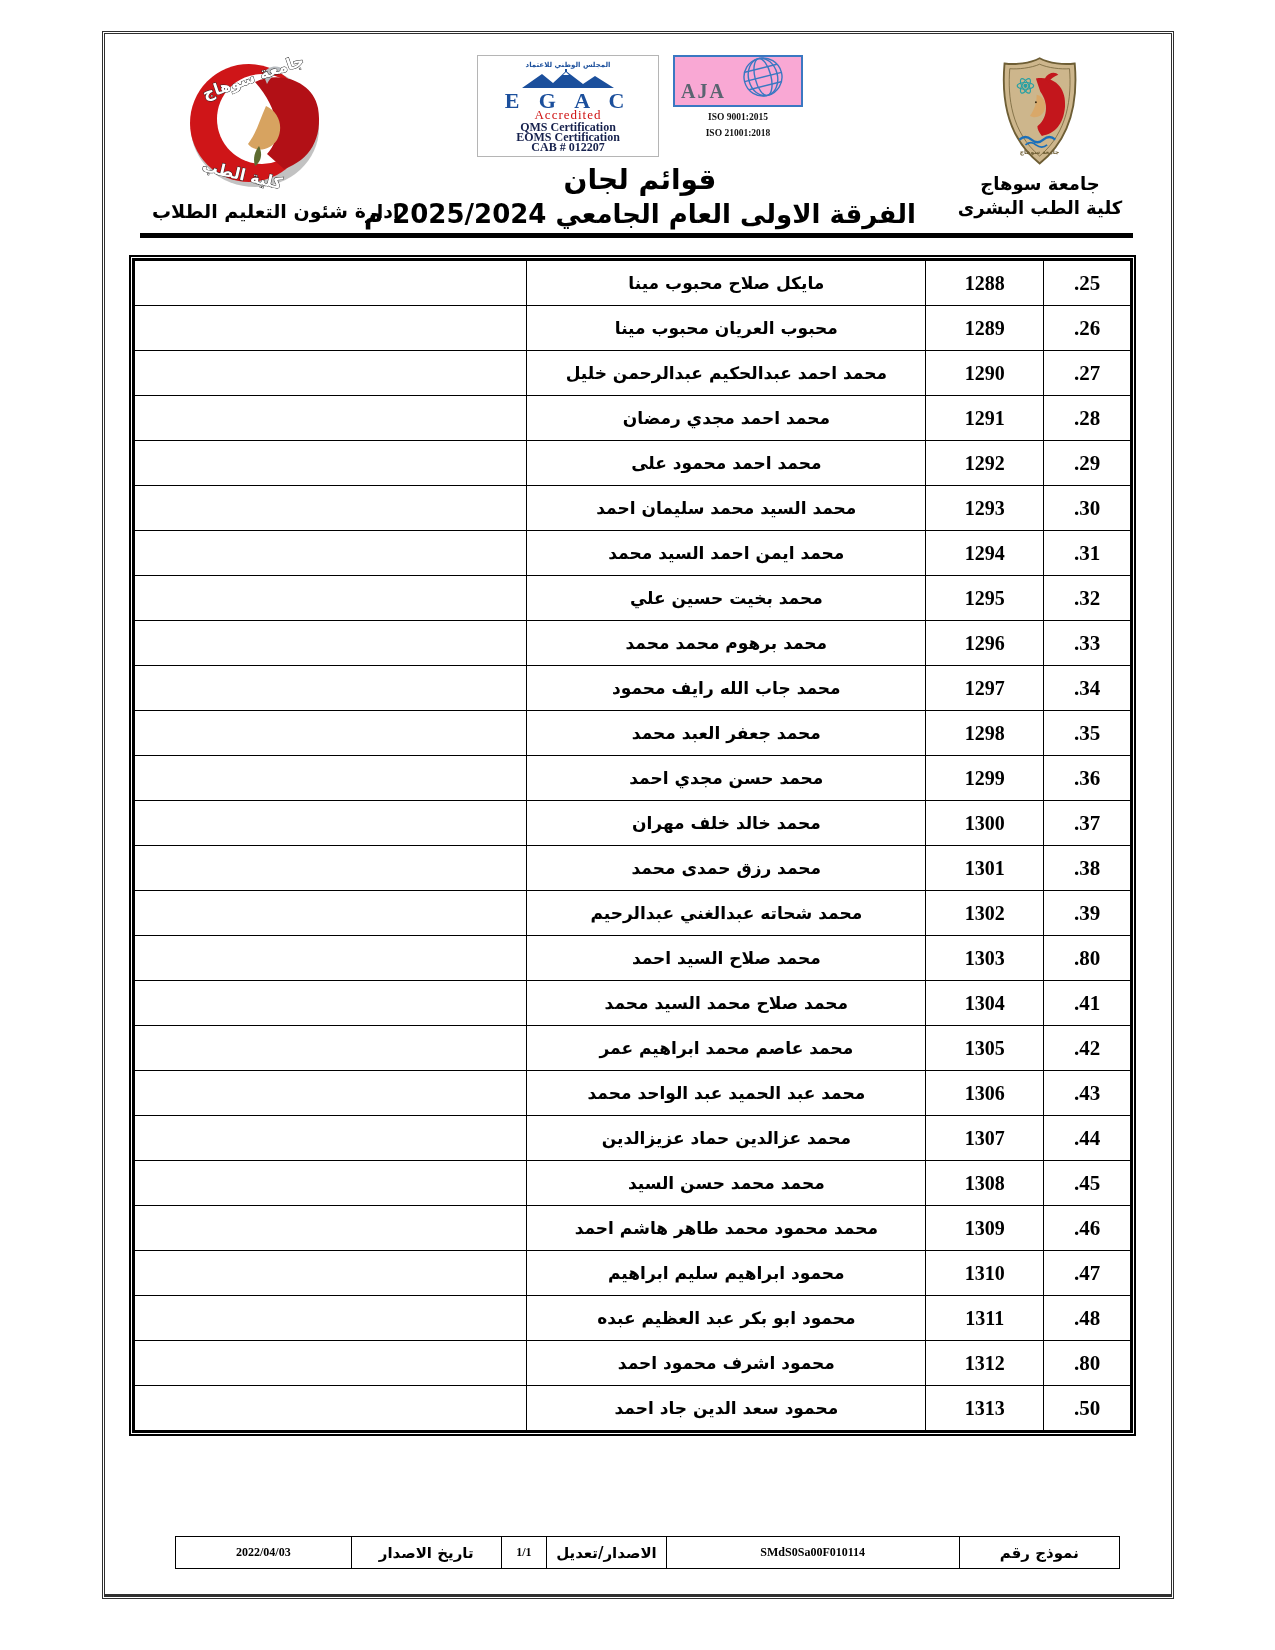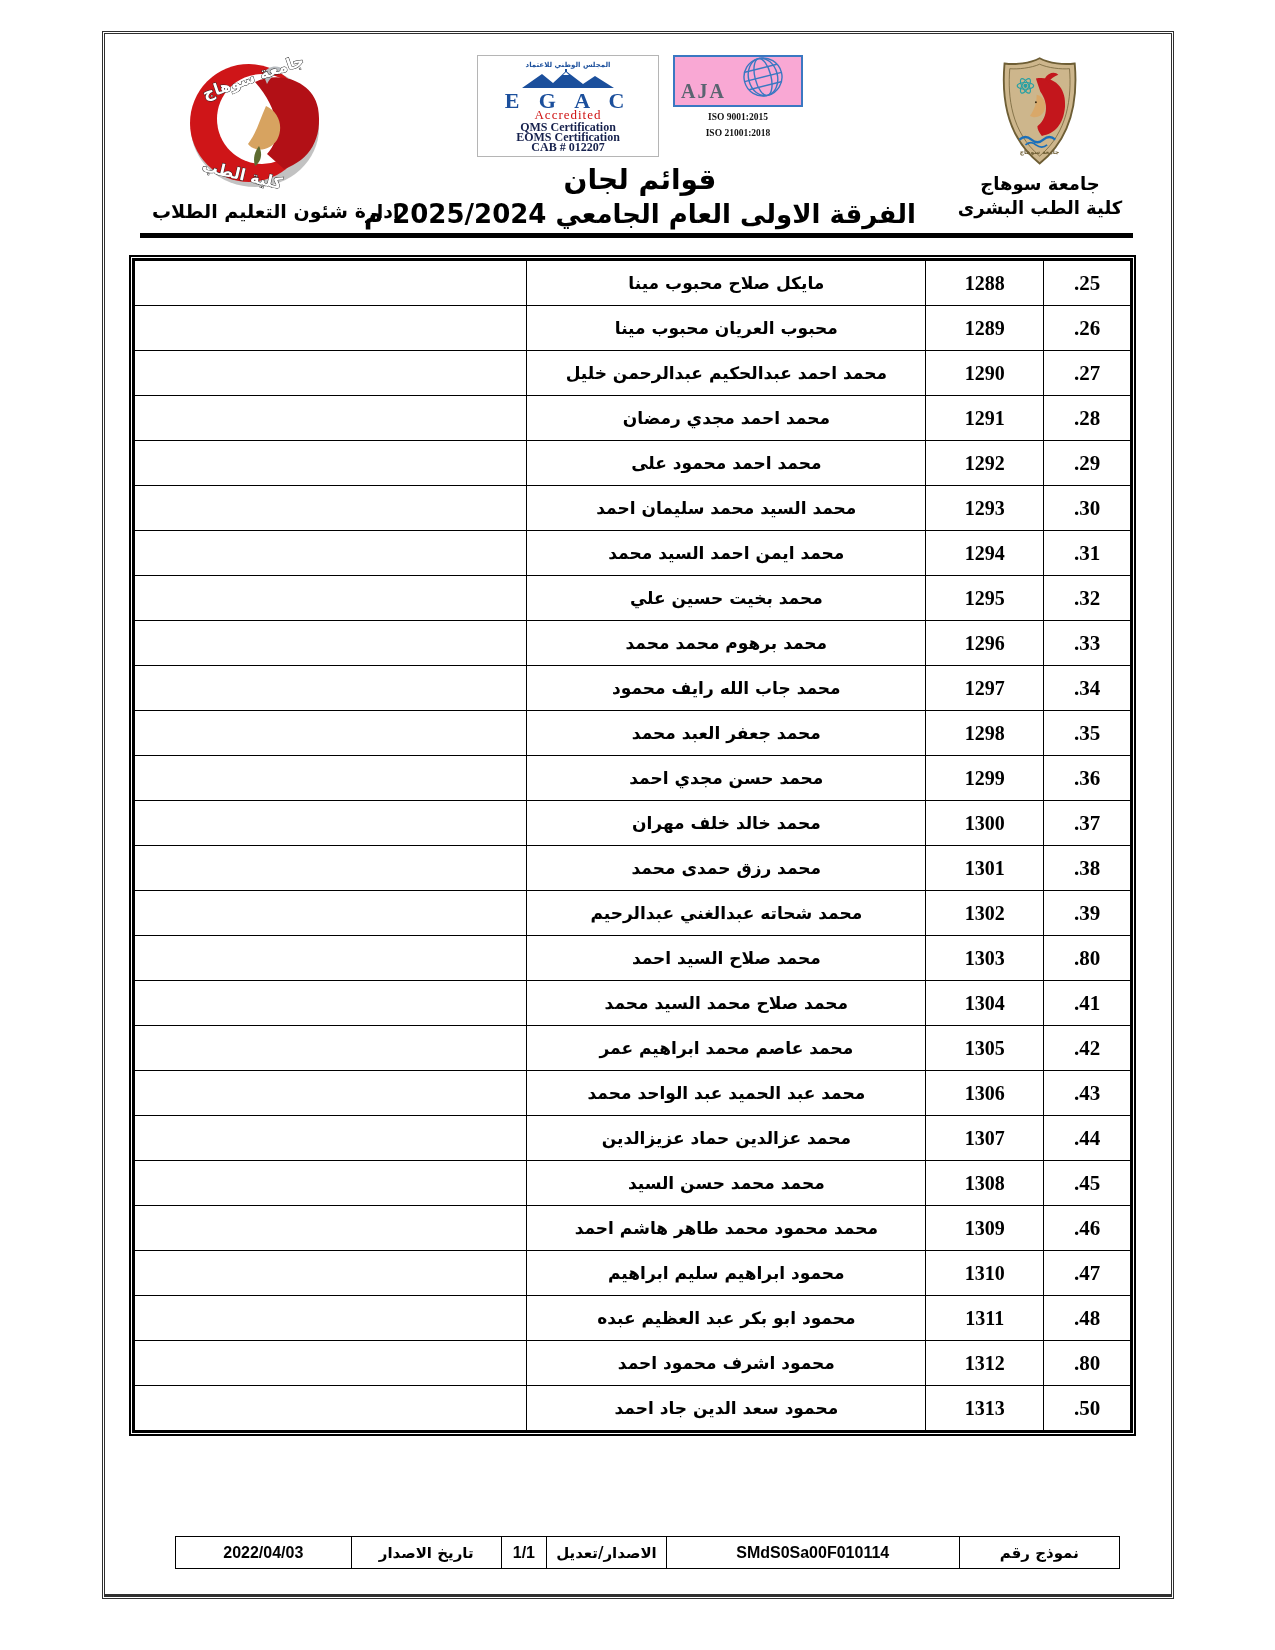--- a/index.html
+++ b/index.html
@@ -47,21 +47,21 @@
   td.c-no{font-family:"Liberation Serif",serif;font-weight:bold;font-size:21px;}
   td.c-id{font-family:"Liberation Serif",serif;font-weight:bold;font-size:20px;}
   td.c-name{font-weight:bold;font-size:17px;}
   
   table.footer{
     left:175px;top:1536px;width:945px;position:absolute;border-collapse:collapse;
     direction:rtl;table-layout:fixed;
   }
   table.footer td{border:1px solid #000;height:29px;text-align:center;vertical-align:middle;font-weight:bold;}
   .f-ar{font-size:15px;}
-  .f-lat{font-family:Liberation Sans, sans-serif;font-size:16px;}
+  .f-lat{font-family:Liberation Serif, serif;font-size:12px;}
 </style>
 </head>
 <body>
 
 <div class="abs page-frame"></div>
 
 <div class="abs hdr-left">
   <span>
     <svg width="178" height="138" viewBox="0 0 178 138" aria-hidden="true">
       <ellipse cx="92" cy="72" rx="64" ry="59" fill="#8f8f8f" opacity="0.55"></ellipse>

